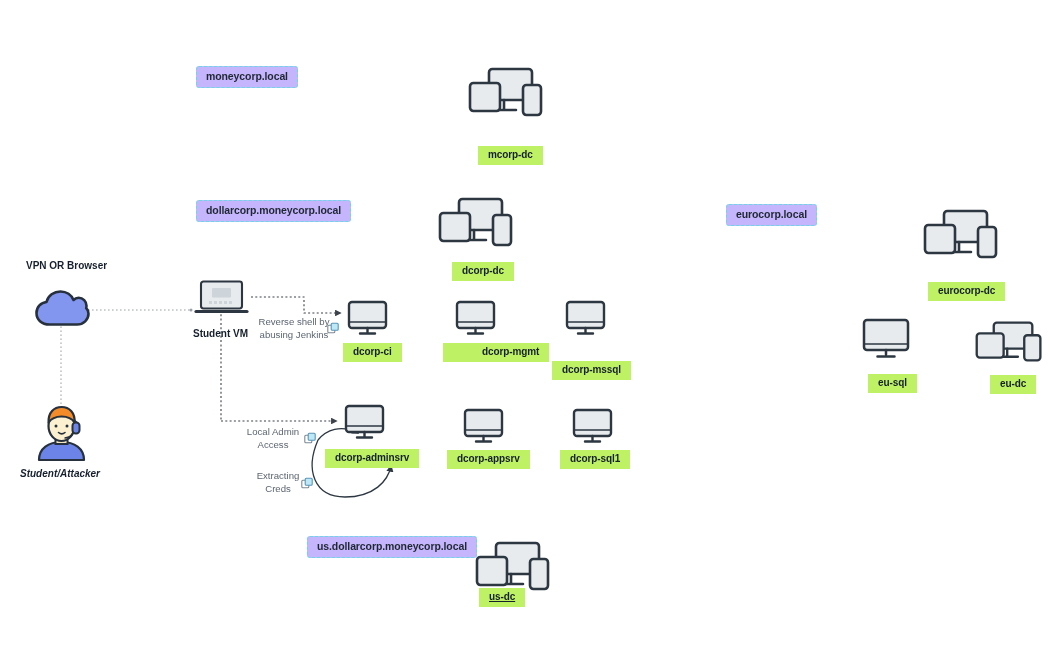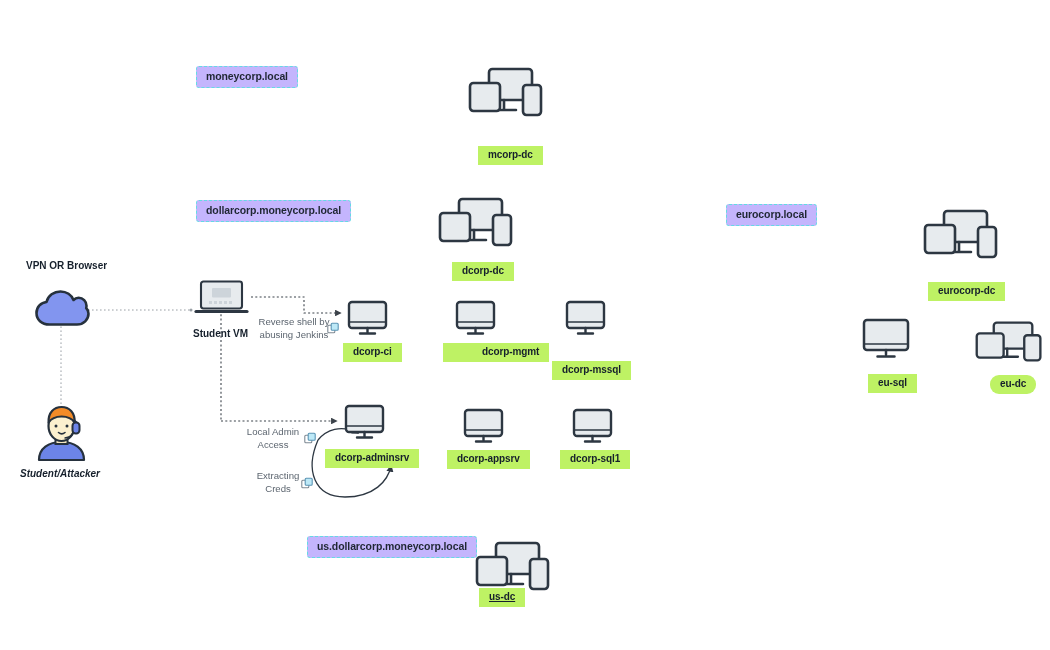--- a/index.html
+++ b/index.html
@@ -315,21 +315,21 @@
 </div>
 
 <div class="icon-wrap" style="left:974px;top:320px;">
   <svg width="70" height="52" viewBox="0 0 76 58">
     <rect x="21" y="3" width="43" height="29" rx="3.4" fill="#e7ebee" stroke="#2d3742" stroke-width="2.6"></rect>
     <path d="M36 32 L36 41 M30 41 L48 41" stroke="#2d3742" stroke-width="2.6" stroke-linecap="round"></path>
     <rect x="2" y="15" width="30" height="27" rx="3.4" fill="#e7ebee" stroke="#2d3742" stroke-width="2.6"></rect>
     <rect x="55" y="17" width="18" height="28" rx="3.4" fill="#e7ebee" stroke="#2d3742" stroke-width="2.6"></rect>
   </svg>
 </div>
-<div class="host-chip" style="left:990px;top:375px;border-radius:9px;">
+<div class="host-chip" style="left:990px;top:375px;">
   <span>eu-dc</span>
 </div>
 
 <div class="icon-wrap" style="left:474px;top:540px;">
   <svg width="78" height="62" viewBox="0 0 76 62">
     <rect x="21" y="3" width="43" height="31" rx="3.4" fill="#e7ebee" stroke="#2d3742" stroke-width="2.6"></rect>
     <path d="M36 34 L36 44 M30 44 L48 44" stroke="#2d3742" stroke-width="2.6" stroke-linecap="round"></path>
     <rect x="2" y="17" width="30" height="28" rx="3.4" fill="#e7ebee" stroke="#2d3742" stroke-width="2.6"></rect>
     <rect x="55" y="19" width="18" height="30" rx="3.4" fill="#e7ebee" stroke="#2d3742" stroke-width="2.6"></rect>
   </svg>

